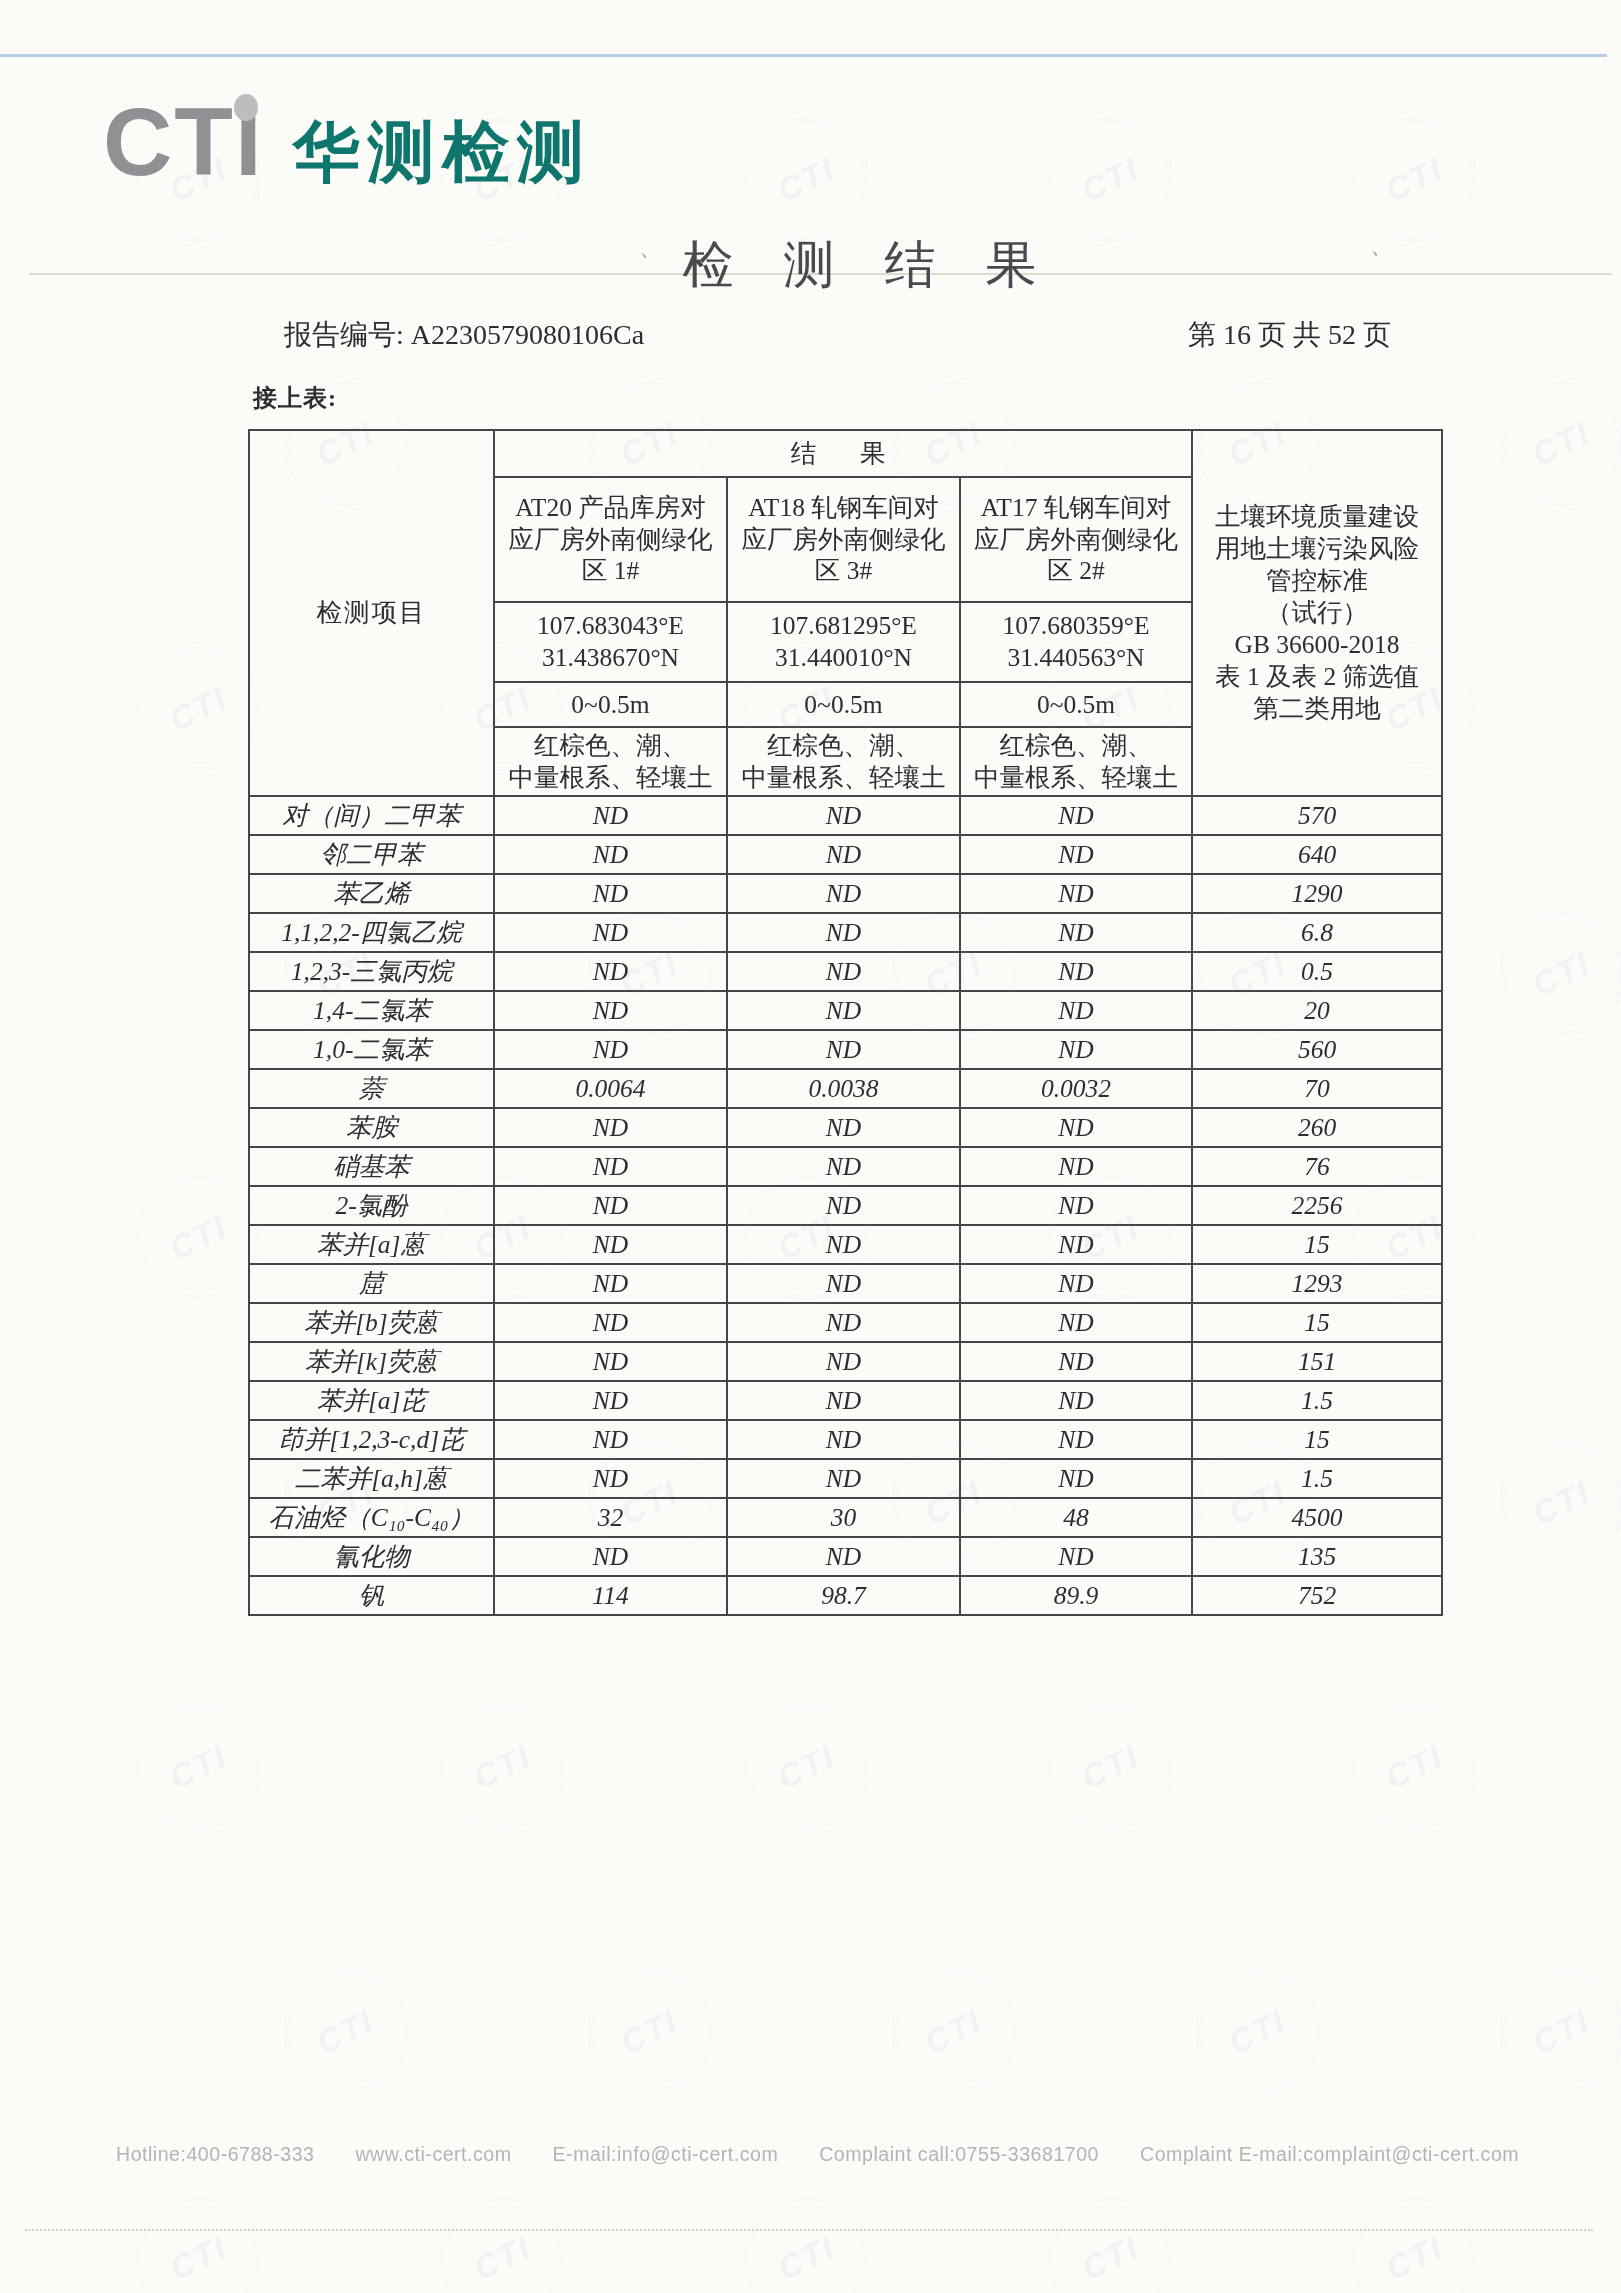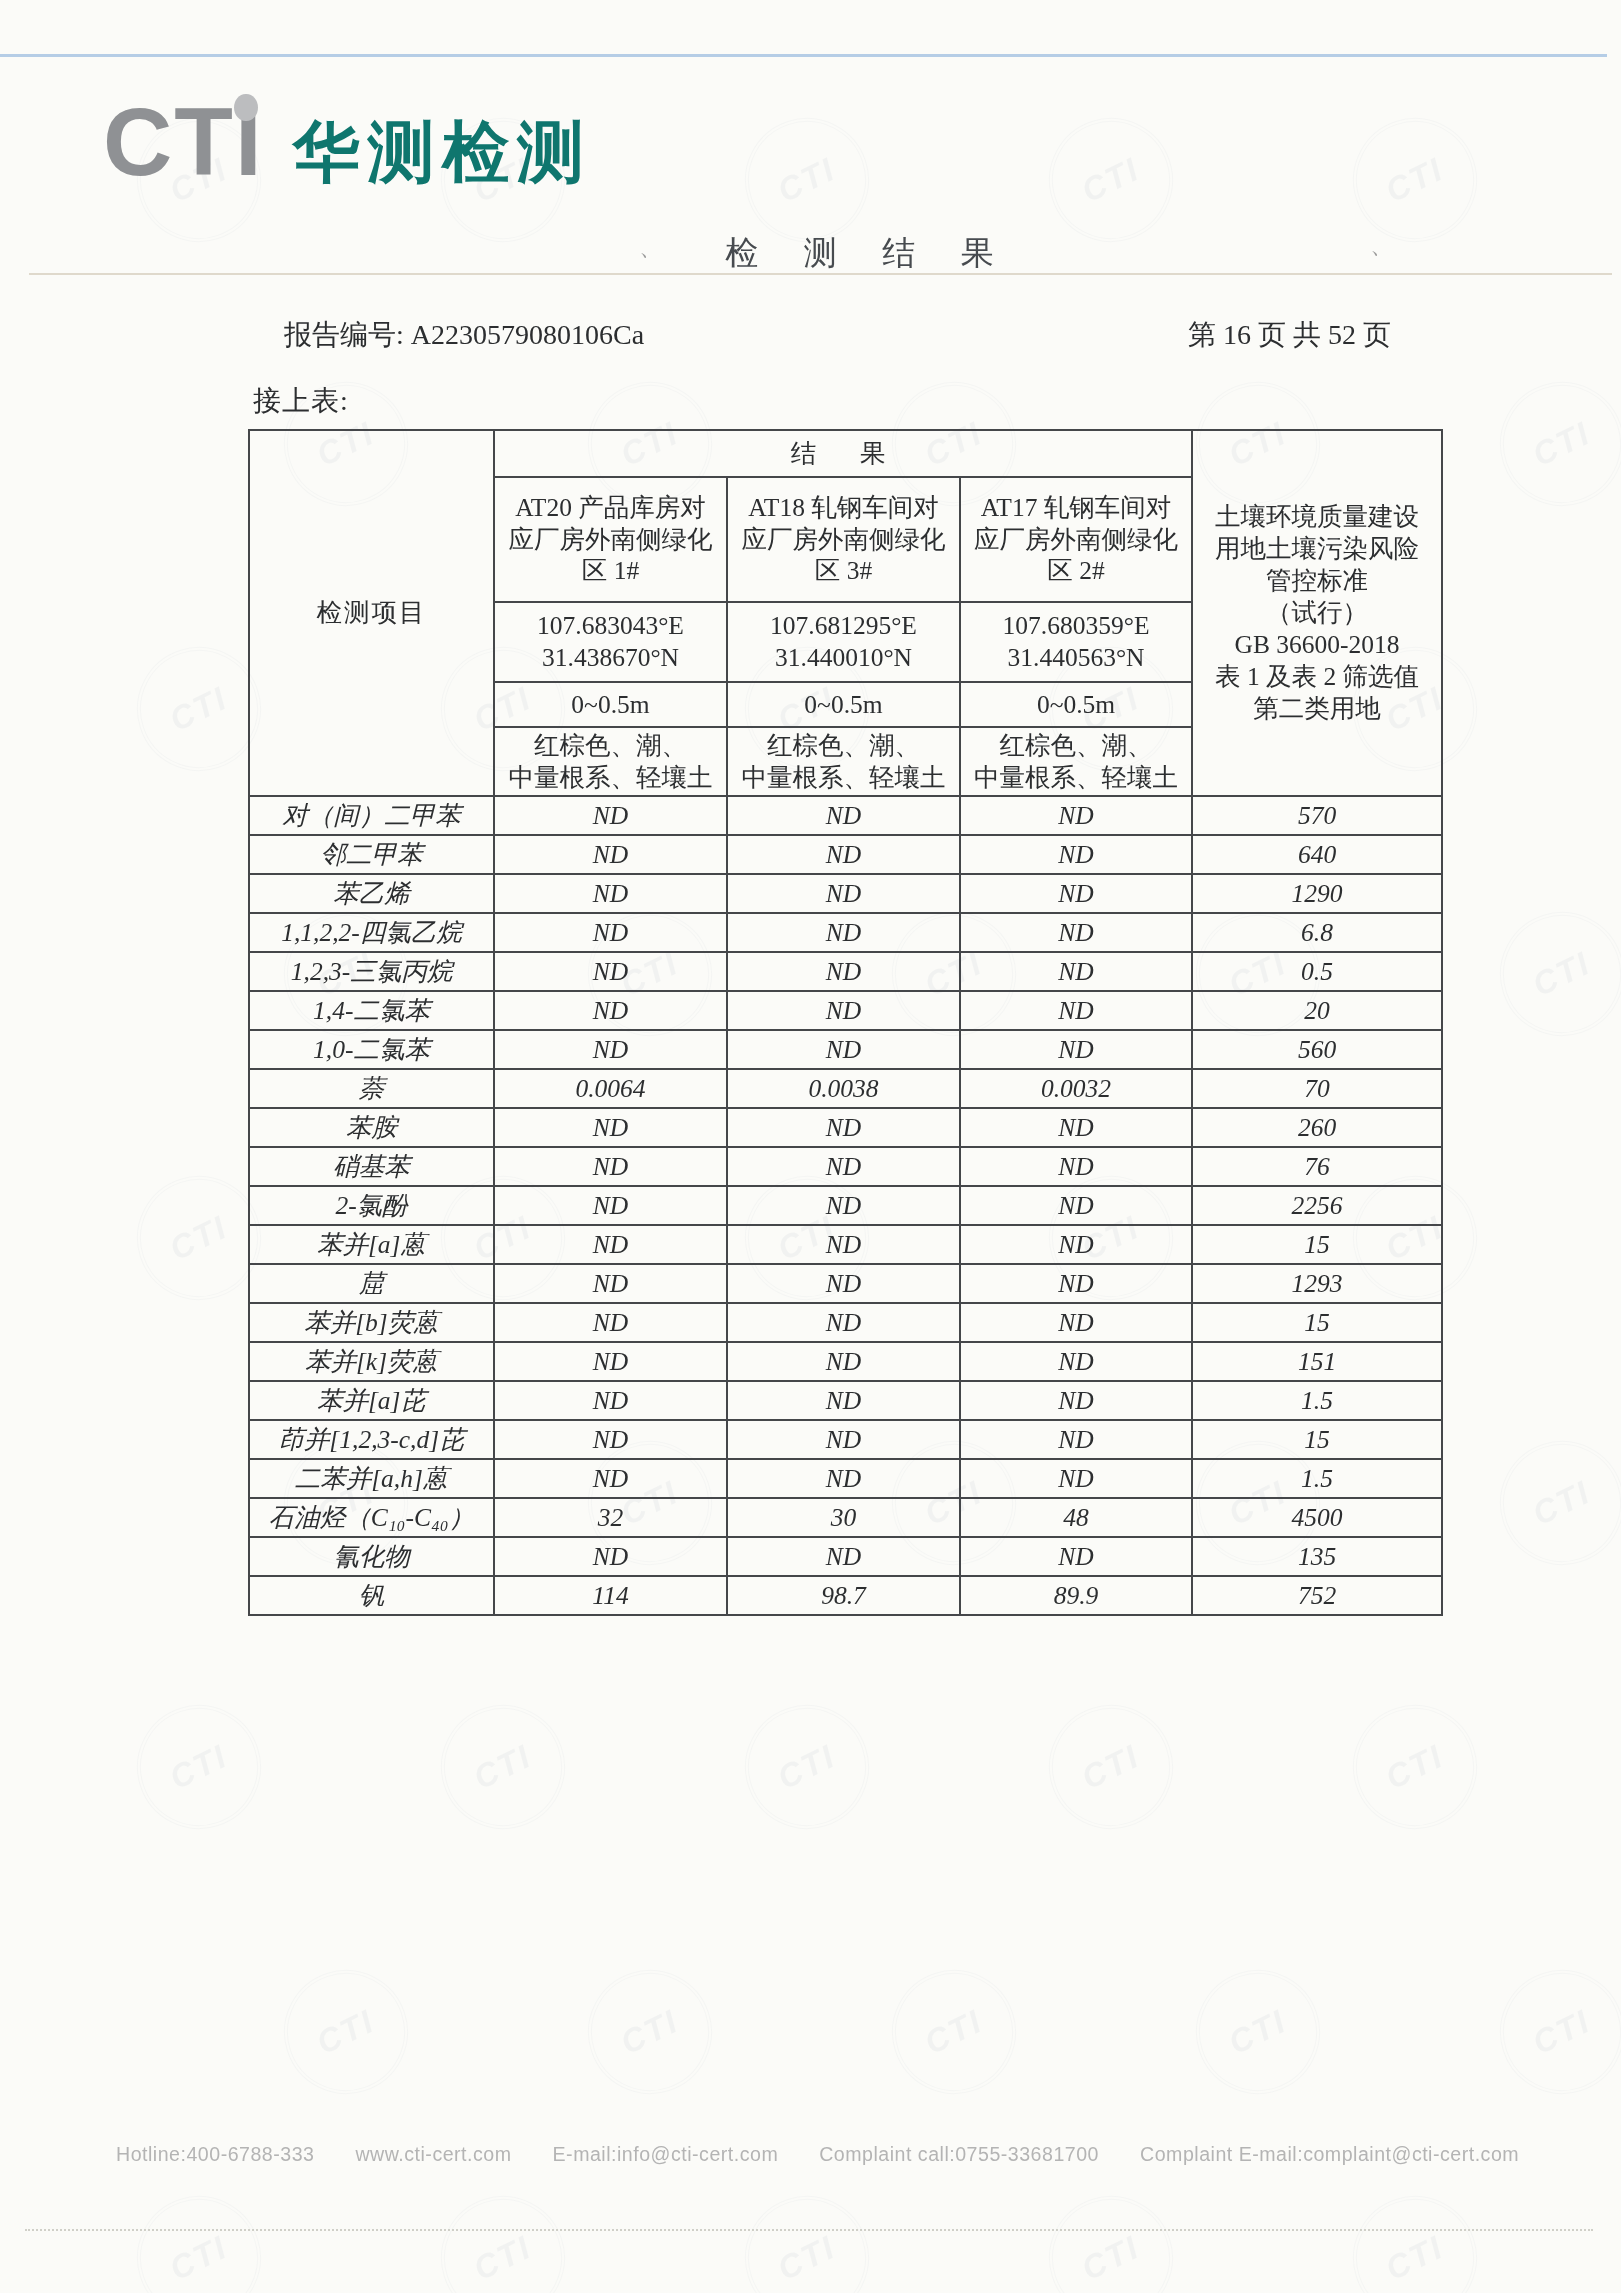--- a/index.html
+++ b/index.html
@@ -29,25 +29,25 @@
   .wm span{font:italic bold 33px "Liberation Sans",sans-serif;color:#5d7186;letter-spacing:2px;transform:rotate(-8deg);}
   
   .logo{position:absolute;left:103px;top:94px;display:flex;align-items:baseline;}
   .logo-cti{position:relative;font:bold 96px/1 "Liberation Sans",sans-serif;color:#8f9194;letter-spacing:2px;}
   .logo-dot{position:absolute;left:131px;top:0px;width:23.5px;height:27.4px;border-radius:50%;background:#bcbdbf;}
   .logo-cn{font:bold 67px/1 "Liberation Sans",sans-serif;color:#0f766e;margin-left:29px;letter-spacing:7.8px;}
   
   .title{
     position:absolute;left:248px;top:231px;width:1194px;
     text-align:center;padding-left:35px;box-sizing:border-box;
-    font-size:33px;color:#474b4f;word-spacing:25.5px;letter-spacing:5.9px;
+    font-size:51px;color:#474b4f;word-spacing:25.5px;letter-spacing:5.9px;
   }
   .report-no{position:absolute;left:255px;top:316px;font-size:28px;margin-left:29px;}
   .page-info{position:absolute;left:1188px;top:316px;font-size:28px;}
-  .continued{position:absolute;left:253px;top:382px;font-size:28px;font-weight:normal;letter-spacing:1px;}
+  .continued{position:absolute;left:253px;top:382px;font-size:24px;font-weight:bold;letter-spacing:1px;}
   
   table.results{
     position:absolute;left:248px;top:429px;width:1194px;
     border-collapse:collapse;table-layout:fixed;
   }
   .results td{
     border:2px solid #45474a;
     text-align:center;vertical-align:middle;
     font-size:25.5px;line-height:1.25;color:#2c2e30;
     padding:0 2.9px;overflow:hidden;

